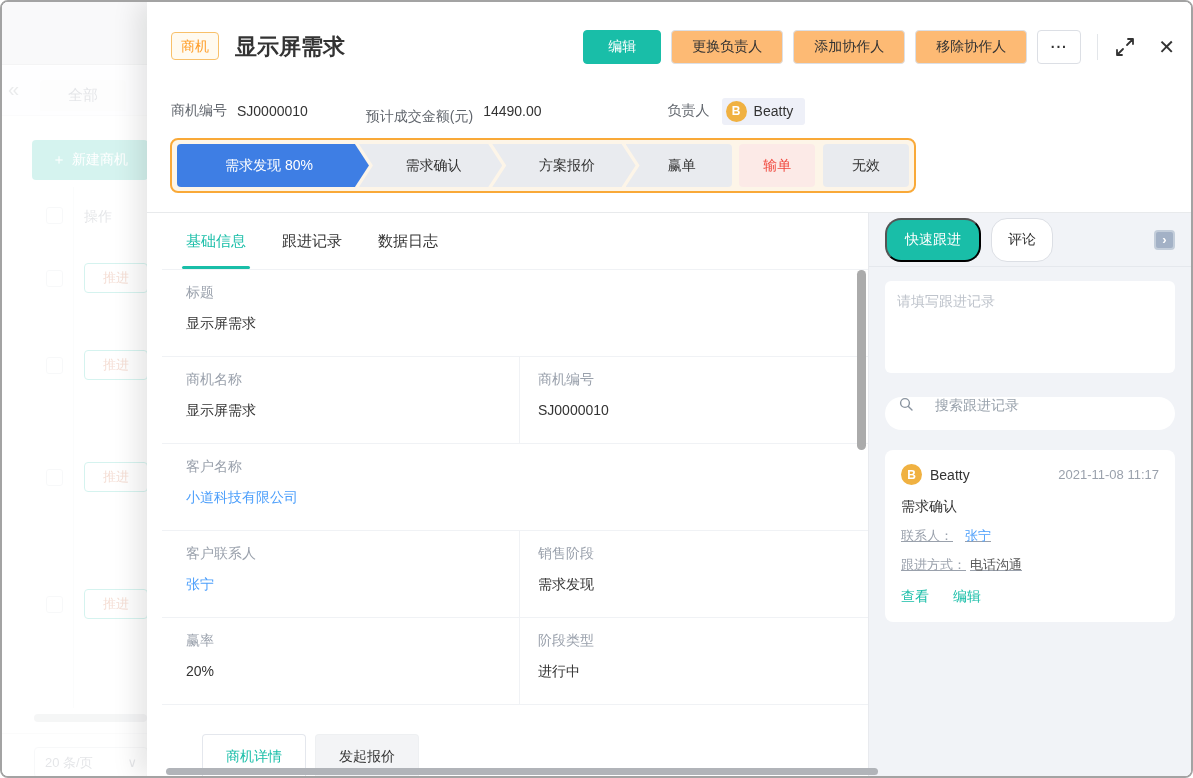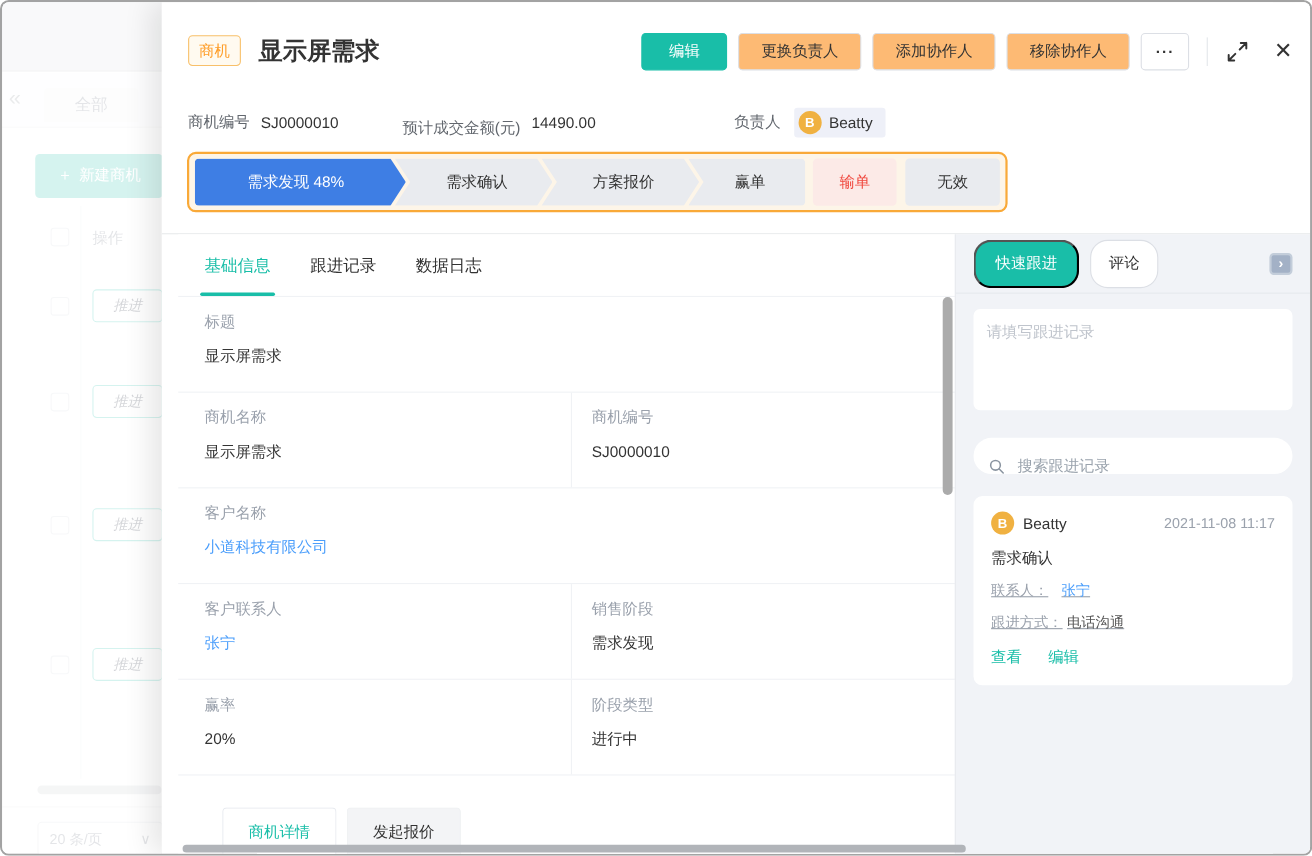--- a/index.html
+++ b/index.html
@@ -10,21 +10,21 @@
   .bg-page { position:absolute; inset:0; background:#fff; }
   .bg-topstrip { position:absolute; left:0; top:0; right:0; height:63px; background:#f1f2f4; border-bottom:1px solid #e6e7e9; }
   .bg-dim { opacity:.4; }
   .bg-tabbar { position:absolute; left:0; top:64px; right:0; height:50px; background:#fafbfc; border-bottom:1px solid #ececee; }
   .bg-collapse { position:absolute; left:6px; top:76px; font-size:20px; color:#8a909a; }
   .bg-tab-all { position:absolute; left:38px; top:78px; font-size:15px; color:#6b7280; background:#f2f3f5; padding:6px 28px; border-radius:4px 4px 0 0; }
   .bg-newbtn { position:absolute; left:30px; top:138px; width:116px; height:40px; background:#19bea8; color:#fff; font-size:14px; border:none; border-radius:4px; display:flex; align-items:center; justify-content:center; gap:6px; }
   .bg-colline { position:absolute; left:71px; top:185px; bottom:68px; width:1px; background:#eceef1; }
   .bg-check { position:absolute; left:44px; width:17px; height:17px; border:1px solid #d4d8de; border-radius:3px; background:#fff; }
   .bg-op { position:absolute; left:82px; top:206px; font-size:14px; color:#6b7280; }
-  .bg-push { position:absolute; left:82px; width:64px; height:30px; border:1px solid #19bea8; color:#0f172a; background:#fff; border-radius:4px; font-size:13px; display:flex; align-items:center; justify-content:center;font-style:italic; }
+  .bg-push { position:absolute; left:82px; width:64px; height:30px; border:1px solid #19bea8; color:#c2410c; background:#fff; border-radius:4px; font-size:13px; display:flex; align-items:center; justify-content:center; }
   .bg-hscroll { position:absolute; left:32px; top:712px; width:113px; height:8px; background:#c8cbd0; border-radius:4px; }
   .bg-footline { position:absolute; left:0; right:0; top:731px; height:1px; background:#e8e9eb; }
   .bg-pager { position:absolute; left:32px; top:745px; width:114px; height:31px; border:1px solid #d4d8de; border-radius:4px; background:#fff; color:#6b7280; font-size:13px; display:flex; align-items:center; justify-content:space-between; padding:0 10px; }
   .dim-overlay { position:absolute; inset:0; background:rgba(255,255,255,.55); }
 
   
   .panel { position:absolute; left:145px; top:0; bottom:0; width:1044px; background:#fff; box-shadow:-10px 0 24px rgba(0,0,0,.10); }
 
   .p-header { position:relative; height:210px; }
   .badge { position:absolute; left:24px; top:30px; border:1px solid #f8c06a; background:#fffaf0; color:#ff9d28; font-size:14px; padding:6px 9px; border-radius:4px; line-height:1; }
@@ -79,21 +79,21 @@
 
   .sidebar { position:absolute; left:721px; right:0; top:0; bottom:0; background:#f1f3f7; border-left:1px solid #e8eaee; }
   .sb-actions { height:54px; display:flex; align-items:center; padding:0 16px; border-bottom:1px solid #e5e8ed; }
   .pill { height:44px; border-radius:16px; font-size:14px; display:flex; align-items:center; padding:0 18px; cursor:pointer; }
   .pill-primary { background:#19bea8; color:#fff; }
   .pill-plain { background:#fff; color:#333; border:1px solid #dcdfe5; margin-left:10px; padding:0 16px; }
   .sb-collapse { margin-left:auto; width:21px; height:20px; background:#a3b1c6; border:2px solid #c3cdda; border-radius:4px; color:#fff; font-size:13px; font-weight:700; display:flex; align-items:center; justify-content:center; cursor:pointer; line-height:1; }
   .sb-inner { padding:14px 16px; }
   .sb-textarea { width:100%; height:92px; border:none; border-radius:6px; background:#fff; resize:none; padding:12px; font-size:14px; font-family:inherit; color:#333; outline:none; }
   .sb-textarea::placeholder { color:#bfc4cc; }
-  .sb-search { margin-top:20px; height:33px; background:#fff; border-radius:17px; display:flex; align-items:flex-end; padding:0 14px; gap:12px; }
+  .sb-search { margin-top:20px; height:33px; background:#fff; border-radius:17px; display:flex; align-items:flex-start; padding:0 14px; gap:22px; }
   .sb-search input { border:none; outline:none; flex:1; font-size:14px; color:#333; background:transparent; font-family:inherit; }
   .sb-search input::placeholder { color:#9aa3ad; }
   .card { margin-top:20px; background:#fff; border-radius:8px; padding:14px 16px 16px; }
   .card-head { display:flex; align-items:center; }
   .card-name { font-size:14px; color:#333; margin-left:8px; }
   .card-date { margin-left:auto; font-size:13px; color:#9aa1ac; }
   .card-stage { margin-top:13px; font-size:14px; color:#333; }
   .card-line { margin-top:11px; font-size:13px; color:#9aa1ac;text-decoration:underline; }
   .card-line .lk { color:#4b9efb; margin-left:12px; cursor:pointer; }
   .card-line .val { color:#555; margin-left:4px; }
@@ -166,21 +166,21 @@
         <span class="info-label gap-a">预计成交金额(元)</span>
         <span class="info-value">14490.00</span>
         <span class="info-label gap-b">负责人</span>
         <span class="owner-chip">
           <span class="avatar">B</span>
           <span class="owner-name">Beatty</span>
         </span>
       </div>
 
       <div class="stage-wrap">
-        <div class="stage stage-first">需求发现 48%</div>
+        <div class="stage stage-first">需求发现 80%</div>
         <div class="stage stage-mid">需求确认</div>
         <div class="stage stage-mid">方案报价</div>
         <div class="stage stage-end">赢单</div>
         <div class="stage stage-lost">输单</div>
         <div class="stage stage-invalid">无效</div>
       </div>
     </div>
 
     <div class="p-body">
 

